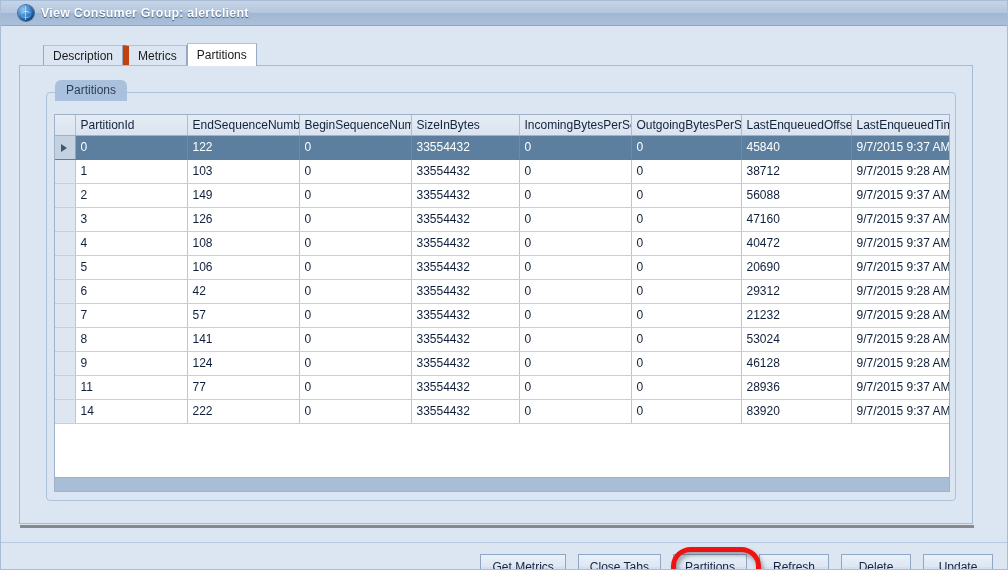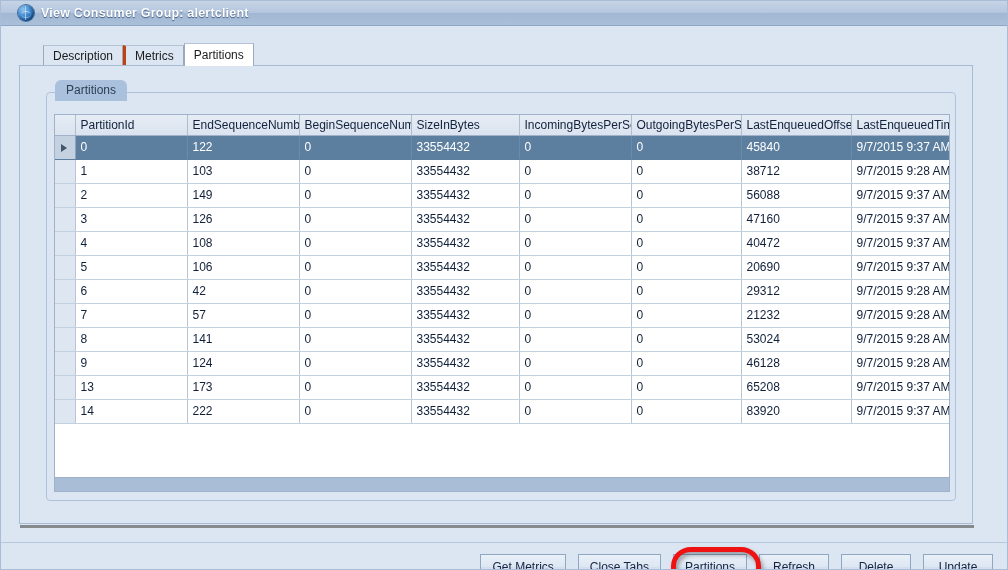--- a/index.html
+++ b/index.html
@@ -89,21 +89,21 @@
   }
   .tab {
     height: 20px;
     box-sizing: border-box;
     padding: 0 9px;
     display: flex;
     align-items: center;
     font-size: 12px;
     color: #1b1b1b;
     background: #dce6f2;
-    border-left: 3px solid #c2410c;
+    border-left: 6px solid #c2410c;
     border-right: 1px solid #98a8bd;
     border-top: 1px solid #b4c4d6;
     position: relative;
   }
   .tab.first { border-left: 1px solid #98a8bd; }
   .tab.active {
     background: #ffffff;
     height: 23px;
     border-top: 1px solid #b4c4d6;
     border-left: 1px solid #9aaabf;
@@ -449,27 +449,27 @@
                   <td>124</td>
                   <td>0</td>
                   <td>33554432</td>
                   <td>0</td>
                   <td>0</td>
                   <td>46128</td>
                   <td>9/7/2015 9:28 AM</td>
                 </tr>
                 <tr>
                   <td class="rowhdr"></td>
-                  <td>13</td>
-                  <td>173</td>
-                  <td>0</td>
-                  <td>33554432</td>
-                  <td>0</td>
-                  <td>0</td>
-                  <td>65208</td>
+                  <td>11</td>
+                  <td>77</td>
+                  <td>0</td>
+                  <td>33554432</td>
+                  <td>0</td>
+                  <td>0</td>
+                  <td>28936</td>
                   <td>9/7/2015 9:37 AM</td>
                 </tr>
                 <tr>
                   <td class="rowhdr"></td>
                   <td>14</td>
                   <td>222</td>
                   <td>0</td>
                   <td>33554432</td>
                   <td>0</td>
                   <td>0</td>

